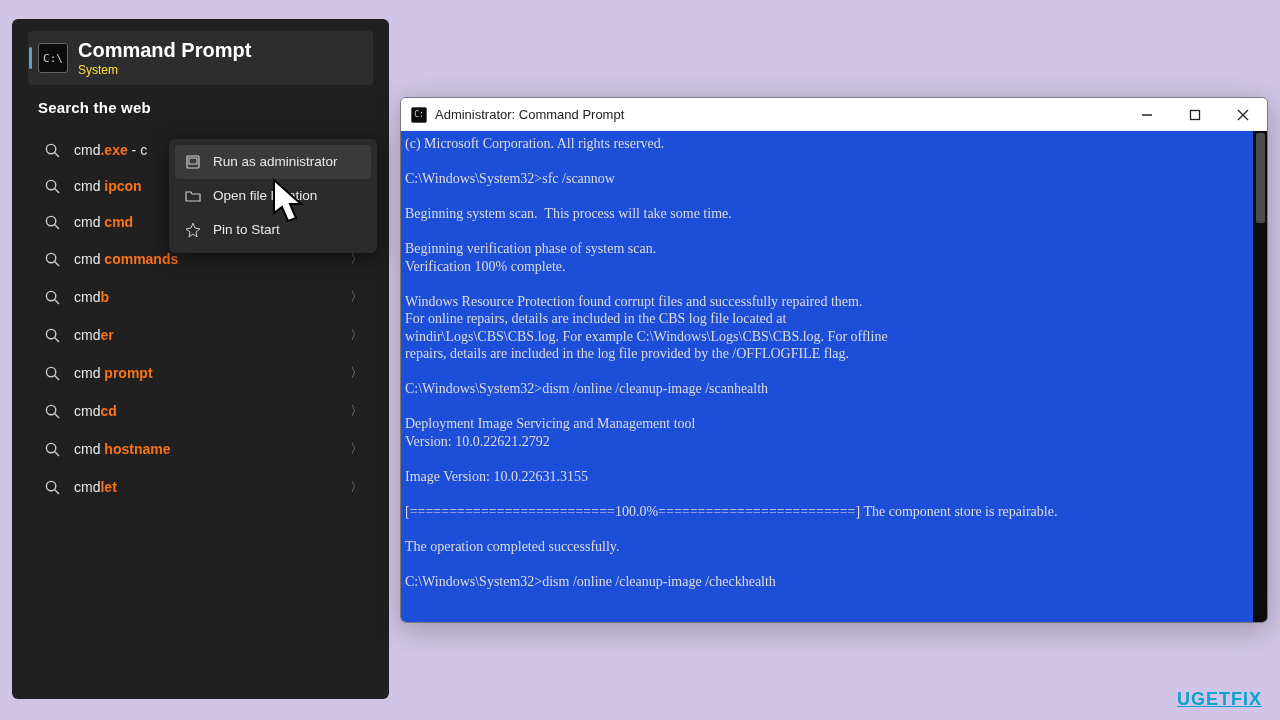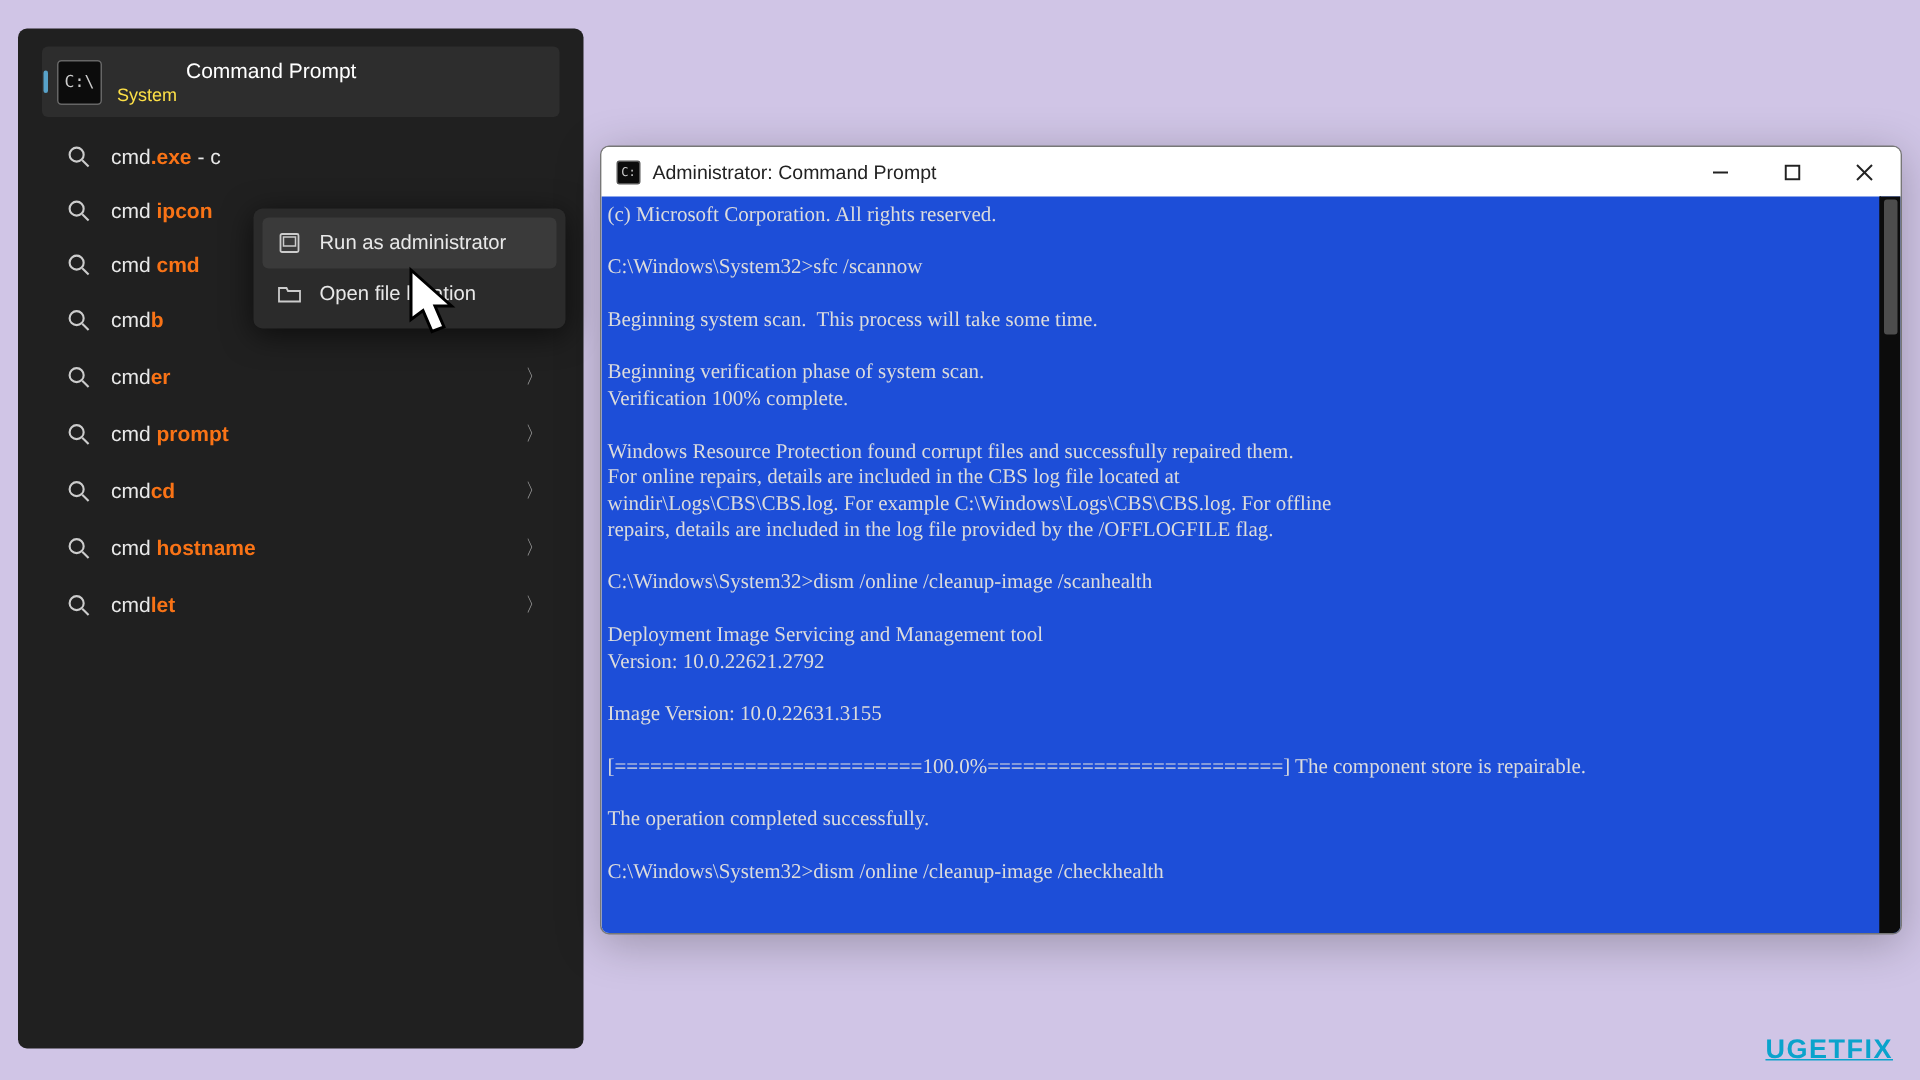--- a/index.html
+++ b/index.html
@@ -46,21 +46,21 @@
     width: 3px; background: #58a2c9; border-radius: 2px;
   }
   .cmd-thumb {
     width: 30px; height: 30px;
     background: #0c0c0c;
     border: 1px solid #666;
     border-radius: 3px;
     display: flex; align-items: center; justify-content: center;
     font-family: Consolas, monospace; font-size: 11px; color: #ccc;
   }
-  .best-title { font-size: 14px; font-weight: 400; margin-left: 46px; }
+  .best-title { font-size: 20px; font-weight: 700; }
   .best-sub { font-size: 12px; color: #fde047; margin-top: 1px; }
   .web-list { margin-top: 4px; }
   .web-item {
     display: flex;
     align-items: center;
     gap: 14px;
     padding: 10px 14px 10px 20px;
     font-size: 14px;
     color: #e8e8e8;
     cursor: pointer;
@@ -177,20 +177,21 @@
 <div class="search-panel">
 
   <div class="best-row">
     <div class="cmd-thumb">C:\</div>
     <div>
       <div class="best-title">Command Prompt</div>
       <div class="best-sub">System</div>
     </div>
   </div>
 
+  <div class="section-head">Search the web</div>
 
   <div class="web-list" id="web-list">
       <div class="web-item">
         <span class="q">
           <svg width="15" height="15" viewBox="0 0 16 16">
             <circle cx="6.5" cy="6.5" r="5" fill="none" stroke="#ccc" stroke-width="1.5"></circle>
             <line x1="10.5" y1="10.5" x2="15" y2="15" stroke="#ccc" stroke-width="1.5"></line>
           </svg>
         </span>
         <span><span>cmd</span><b>.exe</b><span> - c</span></span>
@@ -205,20 +206,30 @@
         <span><span>cmd </span><b>ipcon</b><span></span></span>
       </div>
       <div class="web-item">
         <span class="q">
           <svg width="15" height="15" viewBox="0 0 16 16">
             <circle cx="6.5" cy="6.5" r="5" fill="none" stroke="#ccc" stroke-width="1.5"></circle>
             <line x1="10.5" y1="10.5" x2="15" y2="15" stroke="#ccc" stroke-width="1.5"></line>
           </svg>
         </span>
         <span><span>cmd </span><b>cmd</b><span></span></span>
+      </div>
+      <div class="web-item">
+        <span class="q">
+          <svg width="15" height="15" viewBox="0 0 16 16">
+            <circle cx="6.5" cy="6.5" r="5" fill="none" stroke="#ccc" stroke-width="1.5"></circle>
+            <line x1="10.5" y1="10.5" x2="15" y2="15" stroke="#ccc" stroke-width="1.5"></line>
+          </svg>
+        </span>
+        <span><span>cmd </span><b>commands</b><span></span></span>
+        <span class="chev">〉</span>
       </div>
       <div class="web-item">
         <span class="q">
           <svg width="15" height="15" viewBox="0 0 16 16">
             <circle cx="6.5" cy="6.5" r="5" fill="none" stroke="#ccc" stroke-width="1.5"></circle>
             <line x1="10.5" y1="10.5" x2="15" y2="15" stroke="#ccc" stroke-width="1.5"></line>
           </svg>
         </span>
         <span><span>cmd</span><b>b</b><span></span></span>
         <span class="chev">〉</span>
@@ -285,20 +296,28 @@
       </span>
       <span>Run as administrator</span>
     </div>
     <div class="ctx-item">
       <span class="ico">
         <svg viewBox="0 0 16 16" width="16" height="16">
             <path d="M1 4h5l1 2h8v7H1z" fill="none" stroke="#ccc" stroke-width="1.2"></path>
           </svg>
       </span>
       <span>Open file location</span>
+    </div>
+    <div class="ctx-item">
+      <span class="ico">
+        <svg viewBox="0 0 16 16" width="16" height="16">
+            <path d="M8 1l2 5 5 1-4 3 1 5-4-3-4 3 1-5-4-3 5-1z" fill="none" stroke="#ccc" stroke-width="1"></path>
+          </svg>
+      </span>
+      <span>Pin to Start</span>
     </div>
   </div>
 
   <div class="pointer">
     <svg viewBox="0 0 50 55" width="50" height="55">
       <path d="M5 3 L5 36 L13 30 L19 44 L27 41 L21 27 L32 27 Z" fill="#fff" stroke="#000" stroke-width="2"></path>
     </svg>
   </div>
 </div>
 

